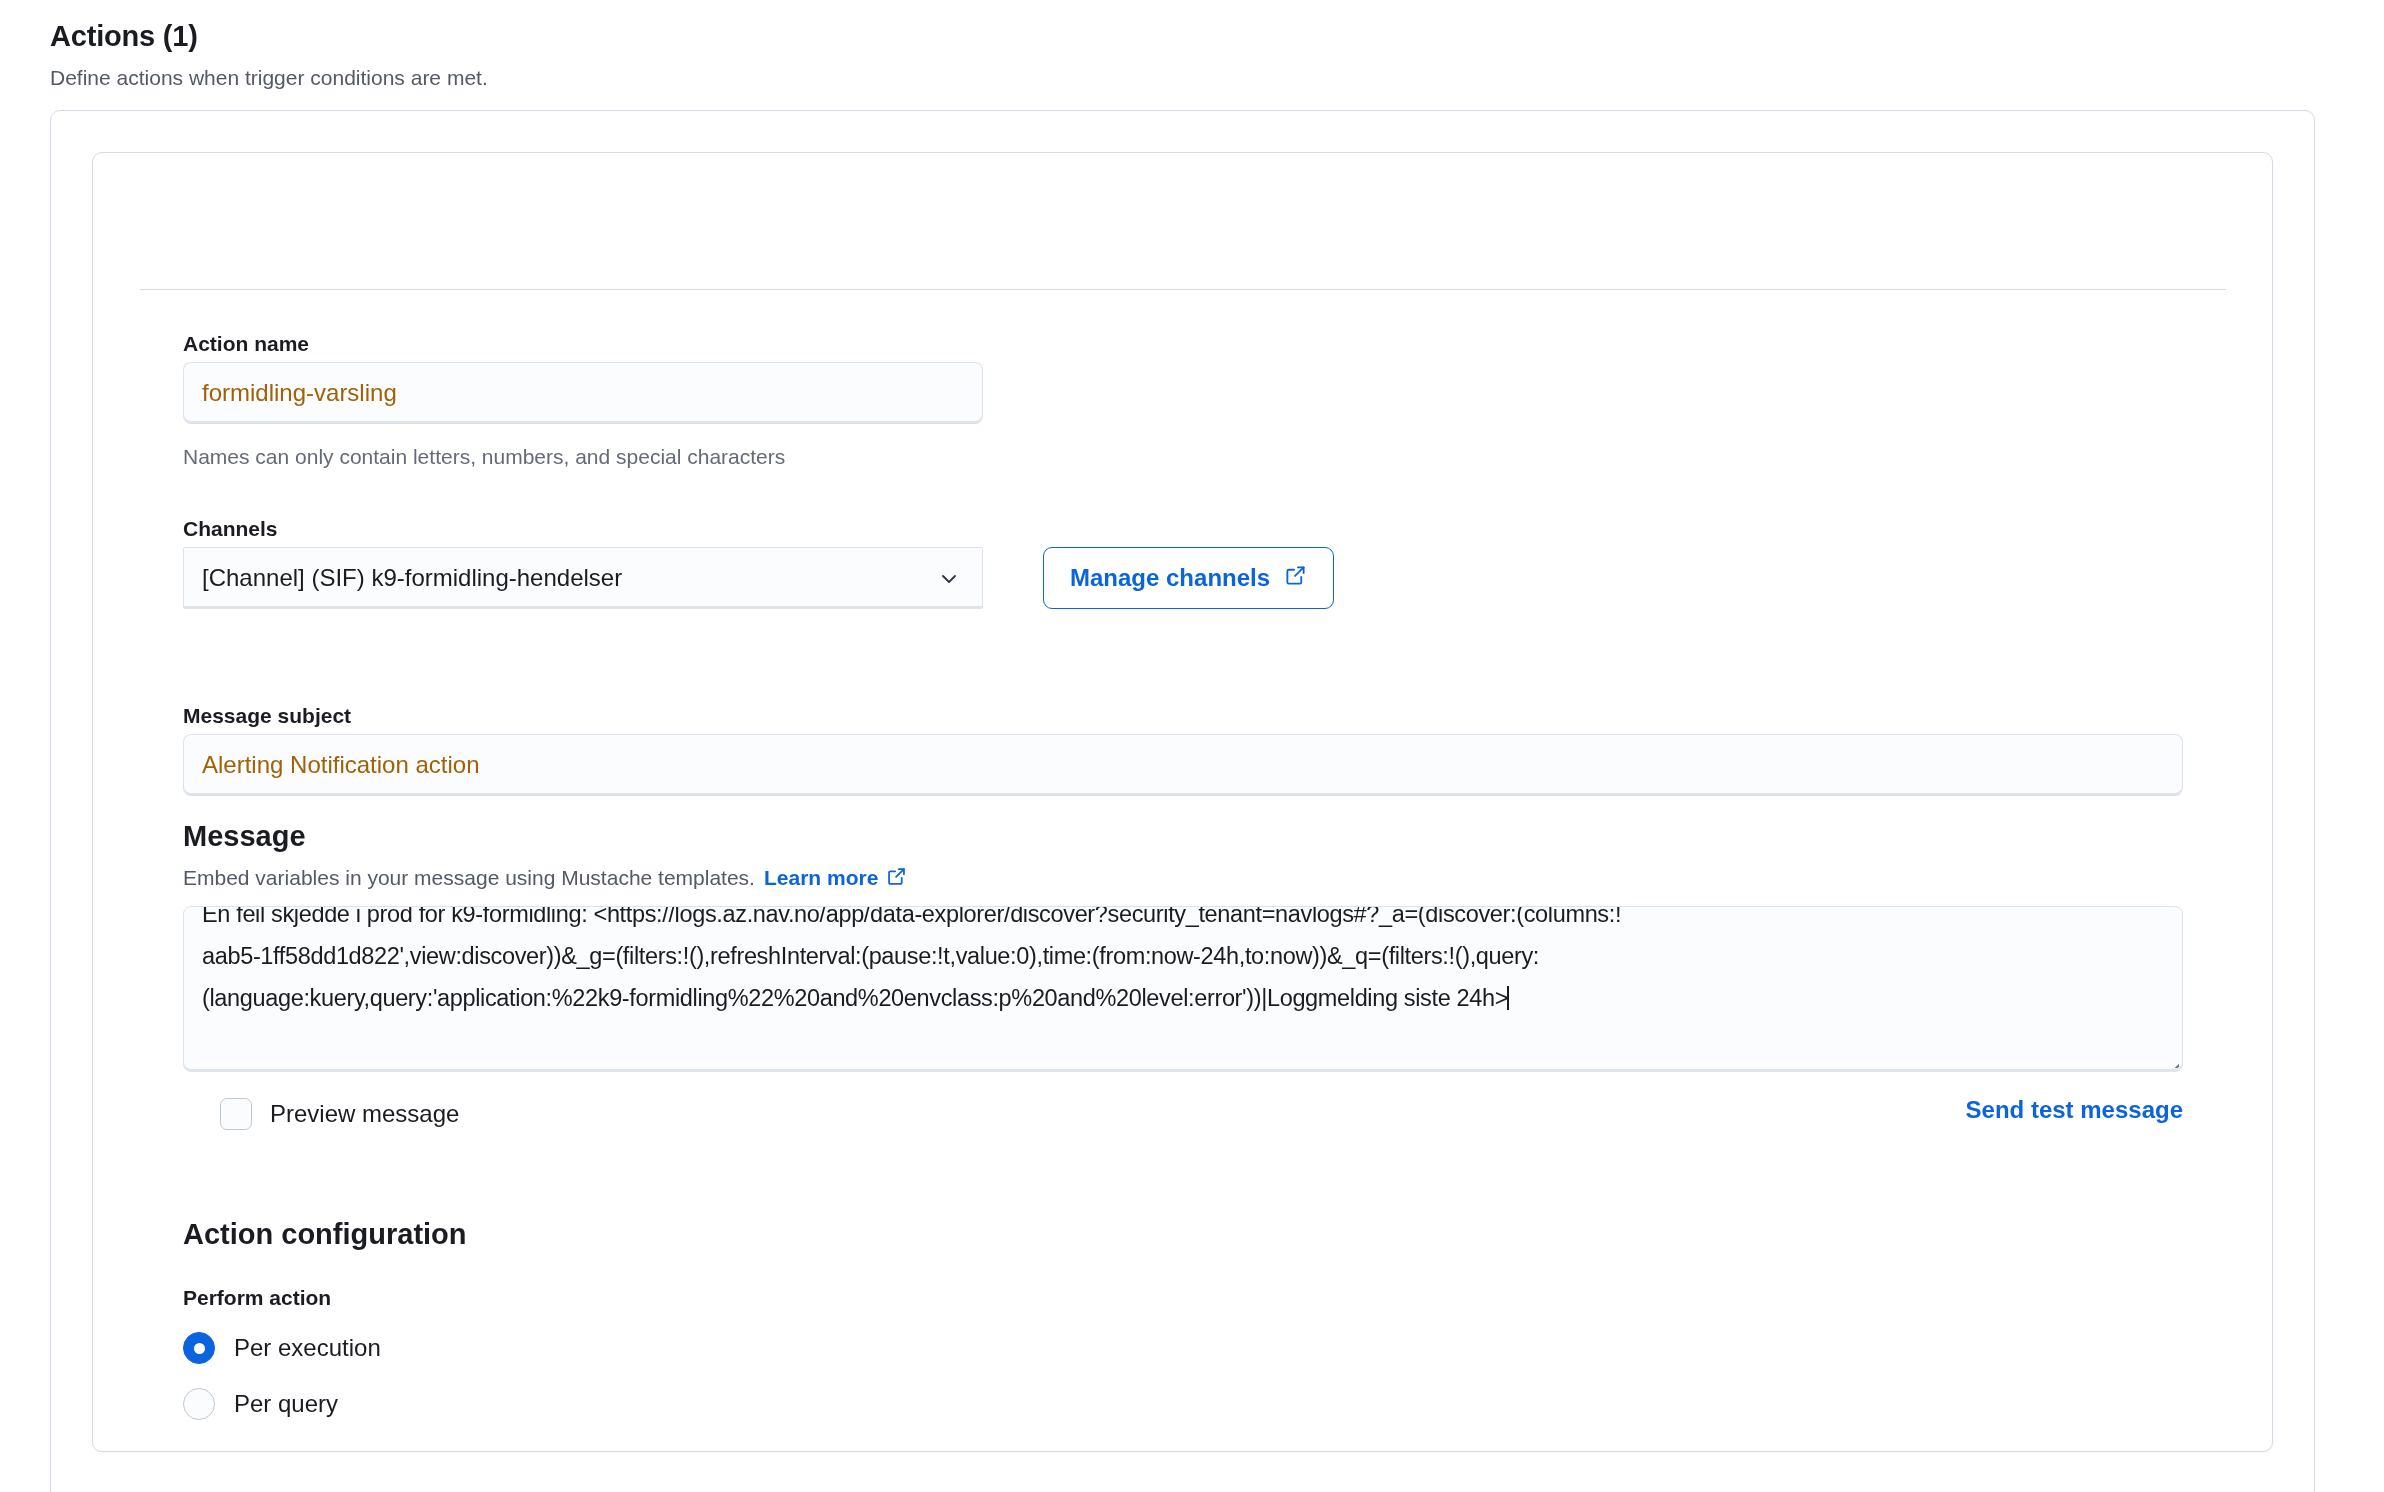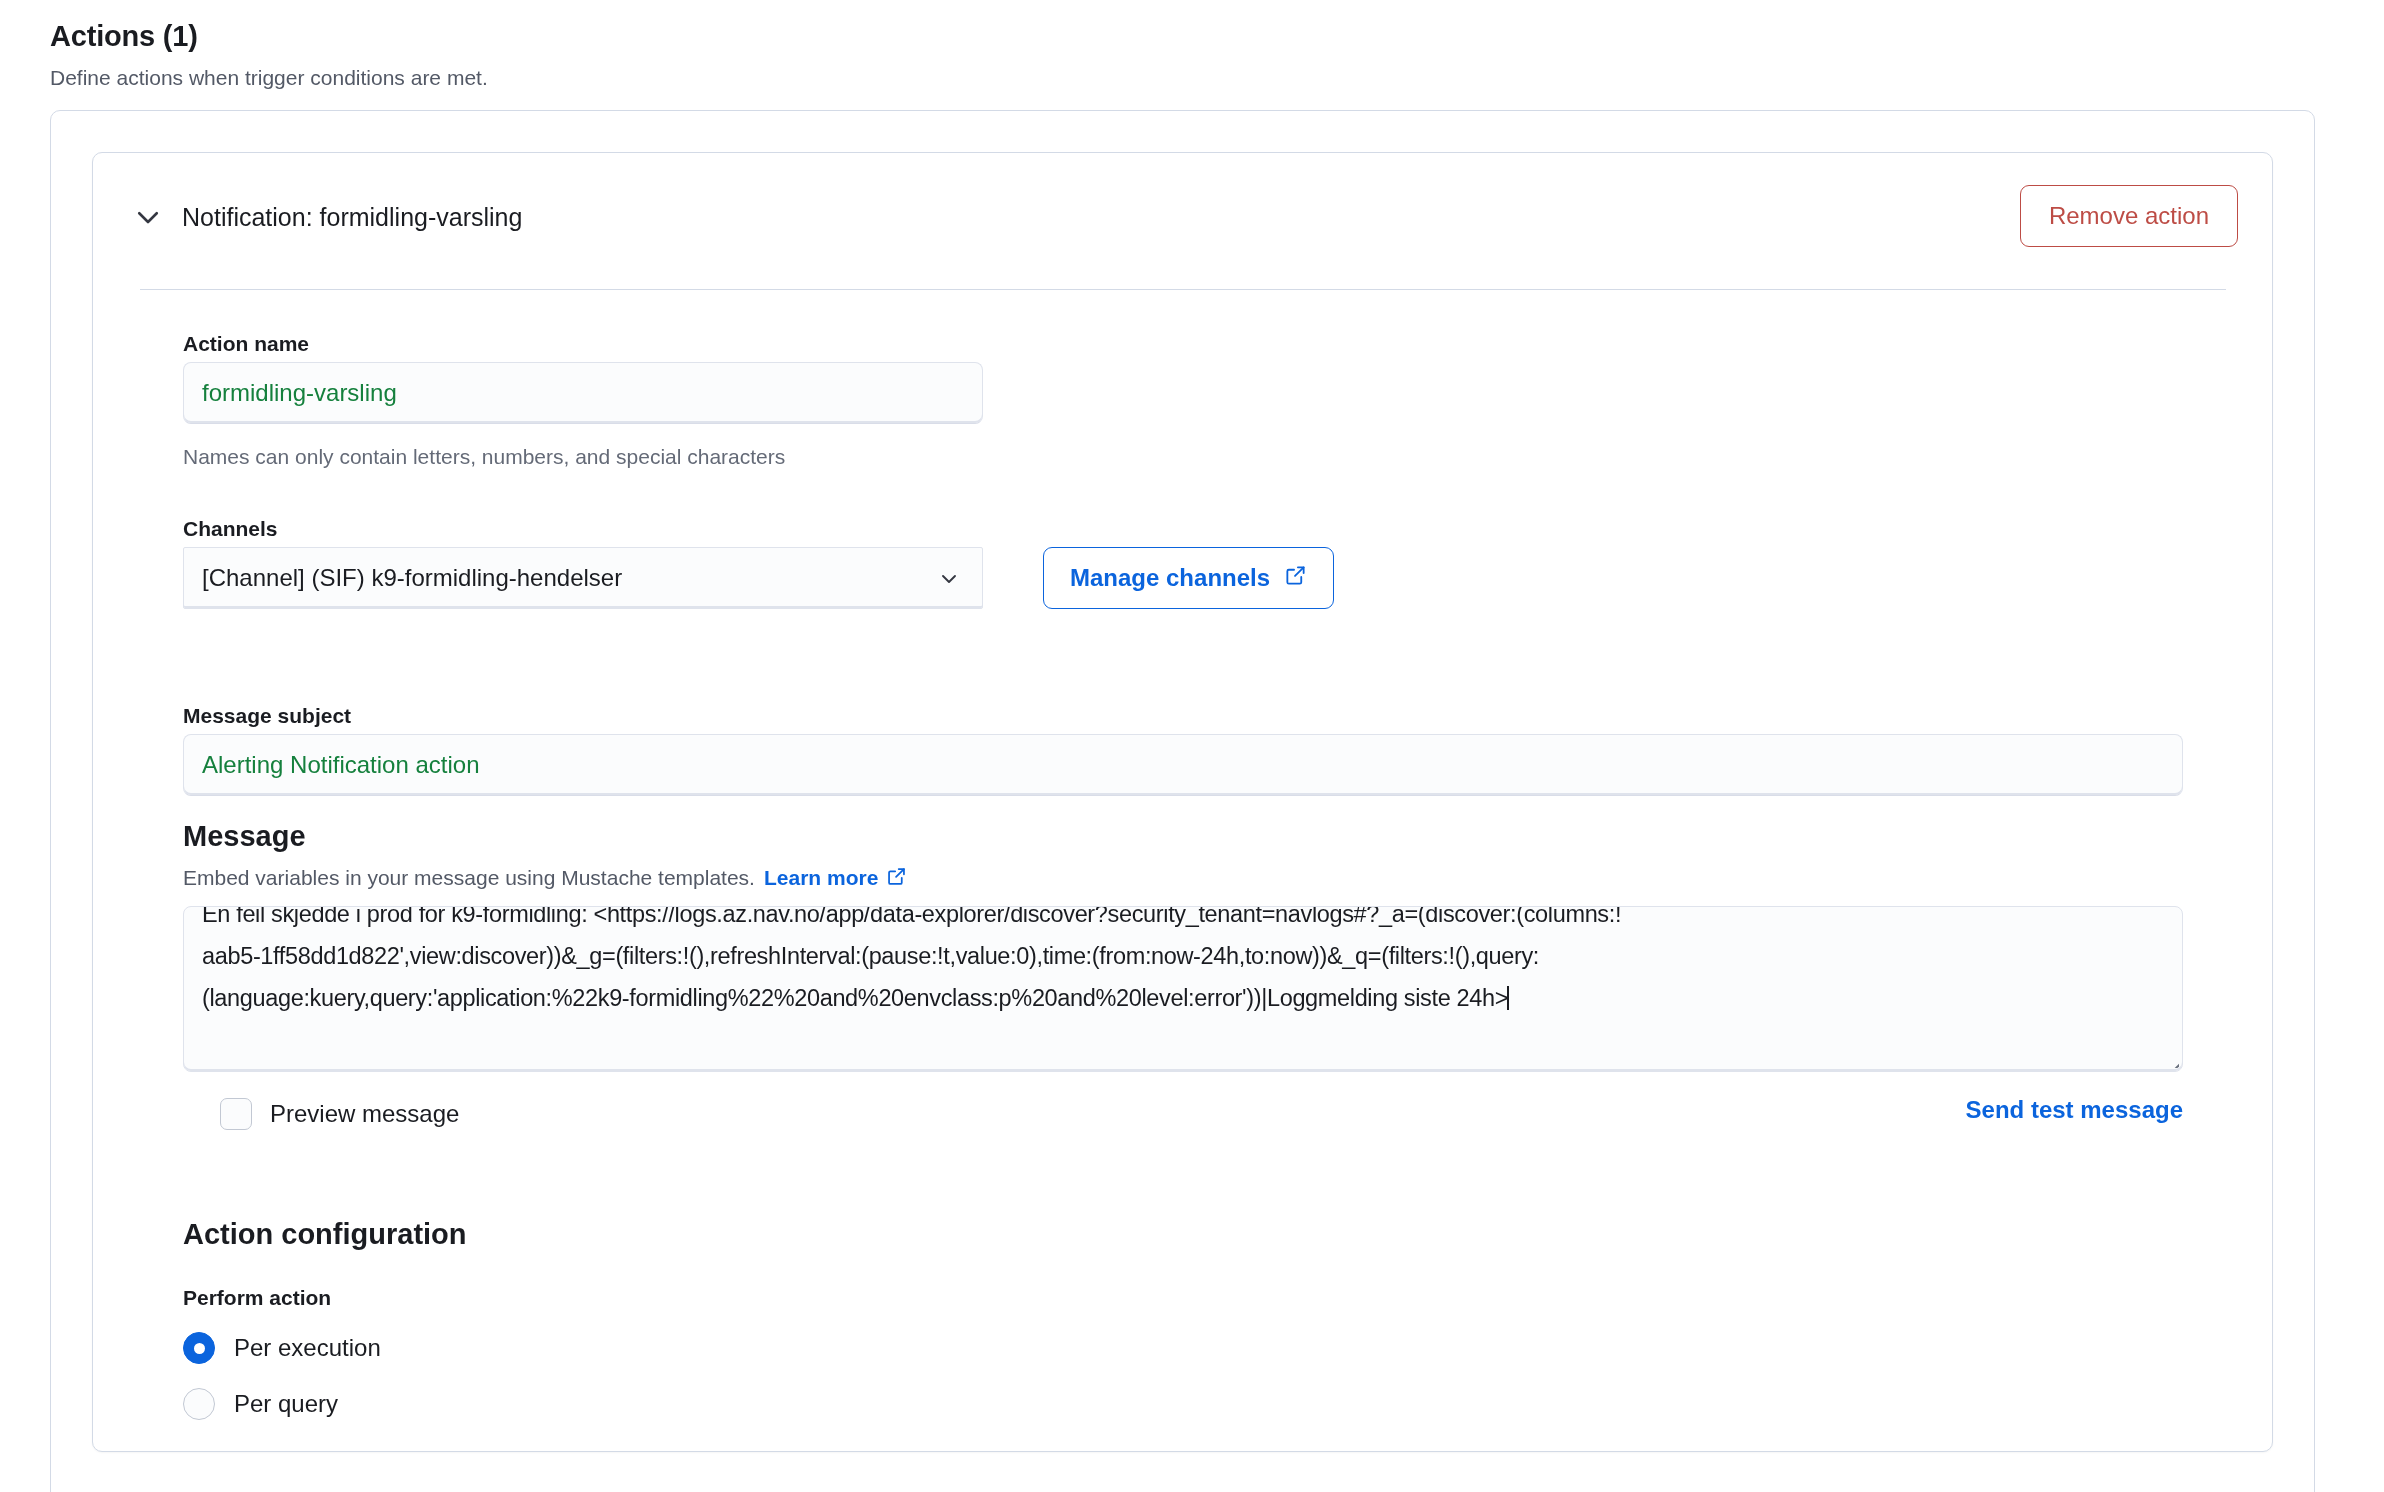--- a/index.html
+++ b/index.html
@@ -123,21 +123,21 @@
   }
   .finput {
     display: block;
     height: 62px;
     background: #fbfcfd;
     border: 1px solid #dfe3ec;
     border-bottom-color: #d9dde8;
     border-radius: 8px;
     box-shadow: inset 0 -2px 0 0 #dfe3ec;
     font-size: 24px;
-    color: #15803d;
+    color: #a16207;
     padding: 0 18px;
     font-family: "Liberation Sans", sans-serif;
     outline: none;
     width: 100%;
   }
   .finput::placeholder { color: #8a8f99; }
 
   .row-name { position: absolute; left: 0; top: 0; width: 800px; }
   .row-name .lbl { position: absolute; left: 0; top: 0; }
   .row-name .inp-wrap { position: absolute; left: 0; top: 32px; width: 800px; }
@@ -325,29 +325,20 @@
 
   <div class="section-head">
     <div class="section-title">Actions (1)</div>
     <div class="section-sub">Define actions when trigger conditions are met.</div>
   </div>
 
   <div class="outer-panel"></div>
 
   <div class="inner-panel"></div>
 
-  <div class="acc-header">
-    <div class="acc-toggle">
-      <svg width="30" height="30" viewBox="0 0 24 24" fill="none" stroke="#343741" stroke-width="2.1" stroke-linecap="round" stroke-linejoin="round" aria-hidden="true">
-        <polyline points="5,9 12,16 19,9"></polyline>
-      </svg>
-    </div>
-    <div class="acc-title">Notification: formidling-varsling</div>
-    <div class="remove-btn">Remove action</div>
-  </div>
 
   <div class="divider"></div>
 
   <div class="form">
 
     <div class="row-name">
       <div class="flabel lbl">Action name</div>
       <div class="inp-wrap">
         <input class="finput" type="text" value="formidling-varsling" style="">
       </div>

